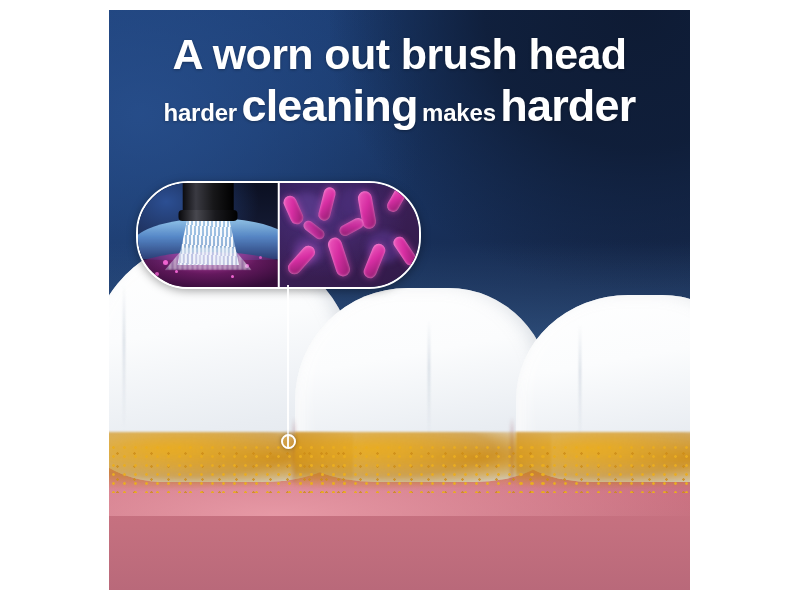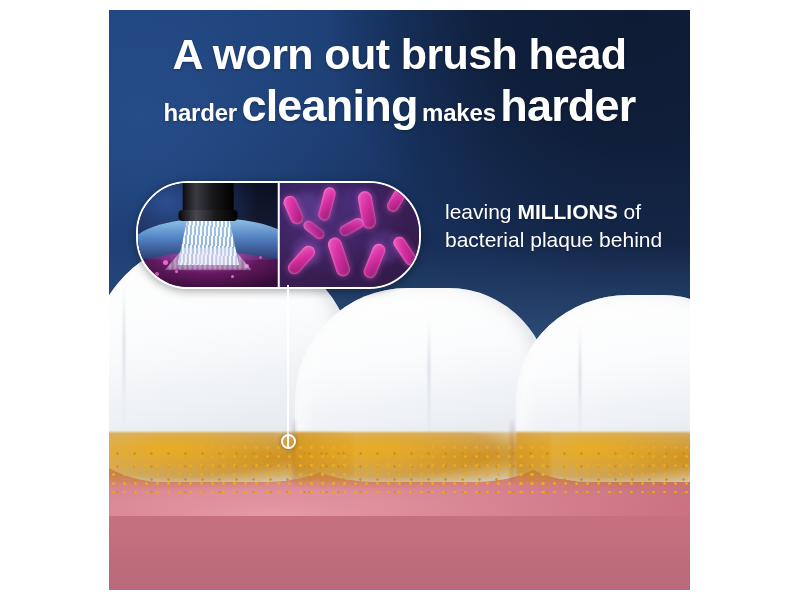--- a/index.html
+++ b/index.html
@@ -247,23 +247,20 @@
   <div class="headline">
     <div class="hl-line1">A worn out brush head</div>
     <div class="hl-line2">
       <span class="hl-small">harder</span>
       <span class="hl-big">cleaning</span>
       <span class="hl-small">makes</span>
       <span class="hl-big">harder</span>
     </div>
   </div>
 
-  <div class="bodycopy">
-    <span>leaving </span><b>MILLIONS</b><span> of bacterial plaque behind</span>
-  </div>
 
   <div class="capsule">
 
     <div class="cap-panel cap-left">
       <div class="enamel"></div>
       <div class="plaquefilm"></div>
       <div class="brush-stem"></div>
       <div class="brush-ring"></div>
       <div class="bristles"></div>
       <div class="bristle-splay"></div>

